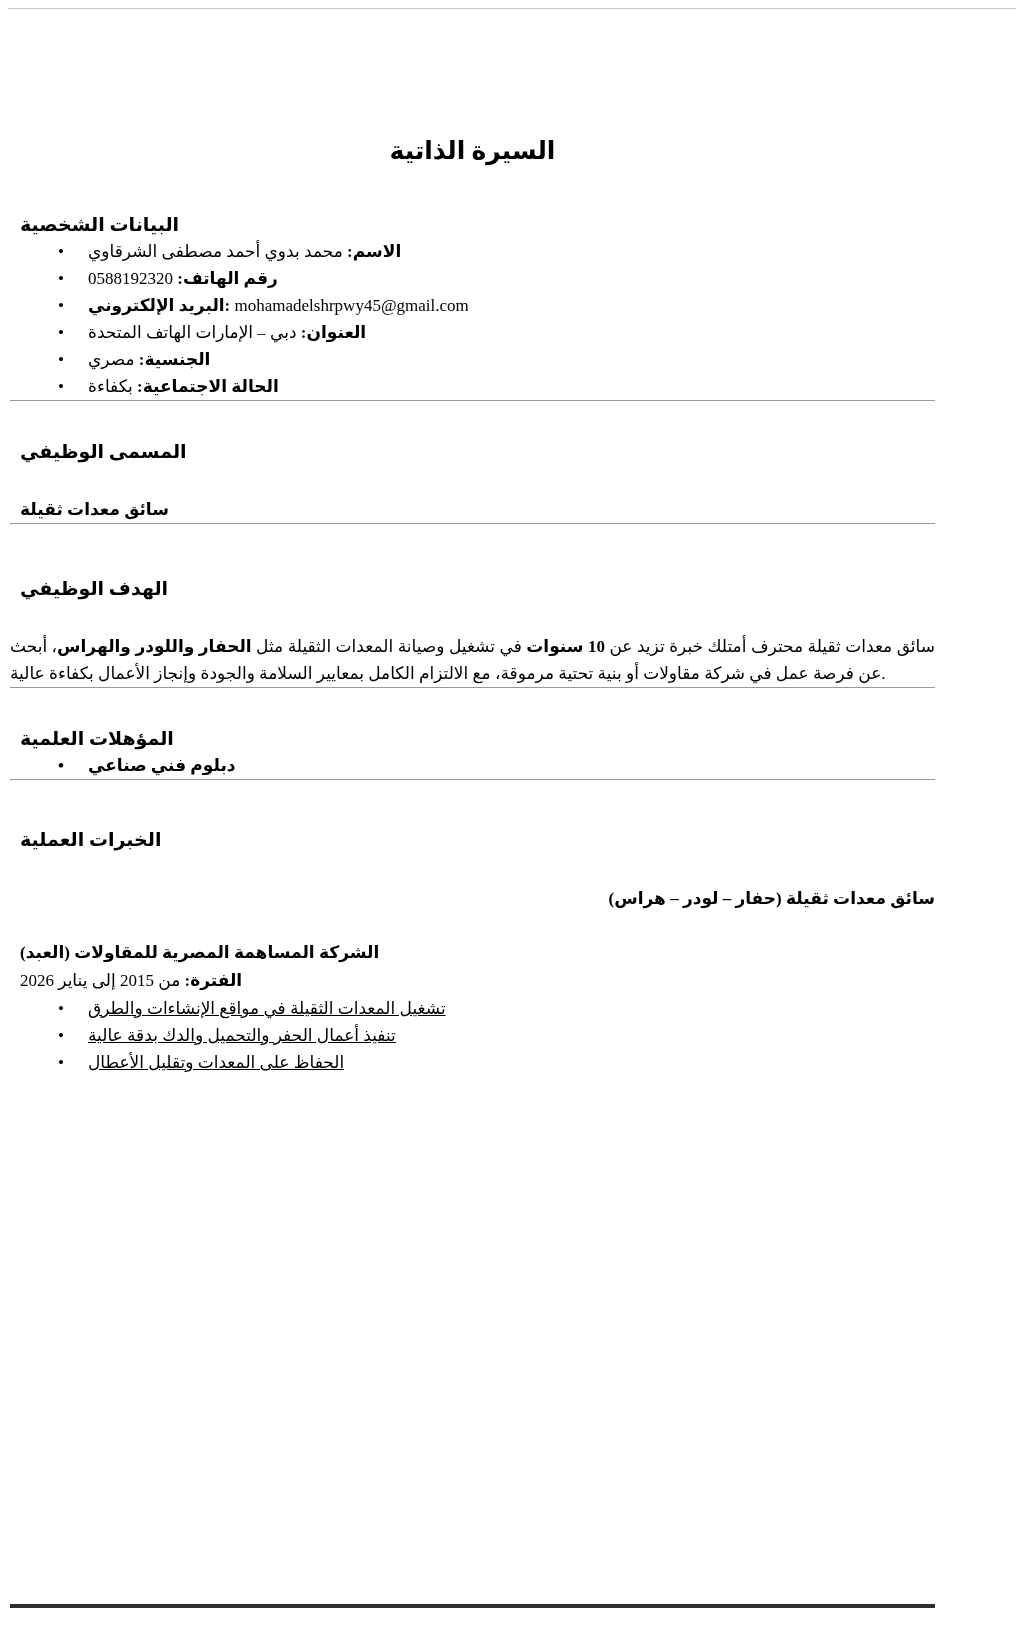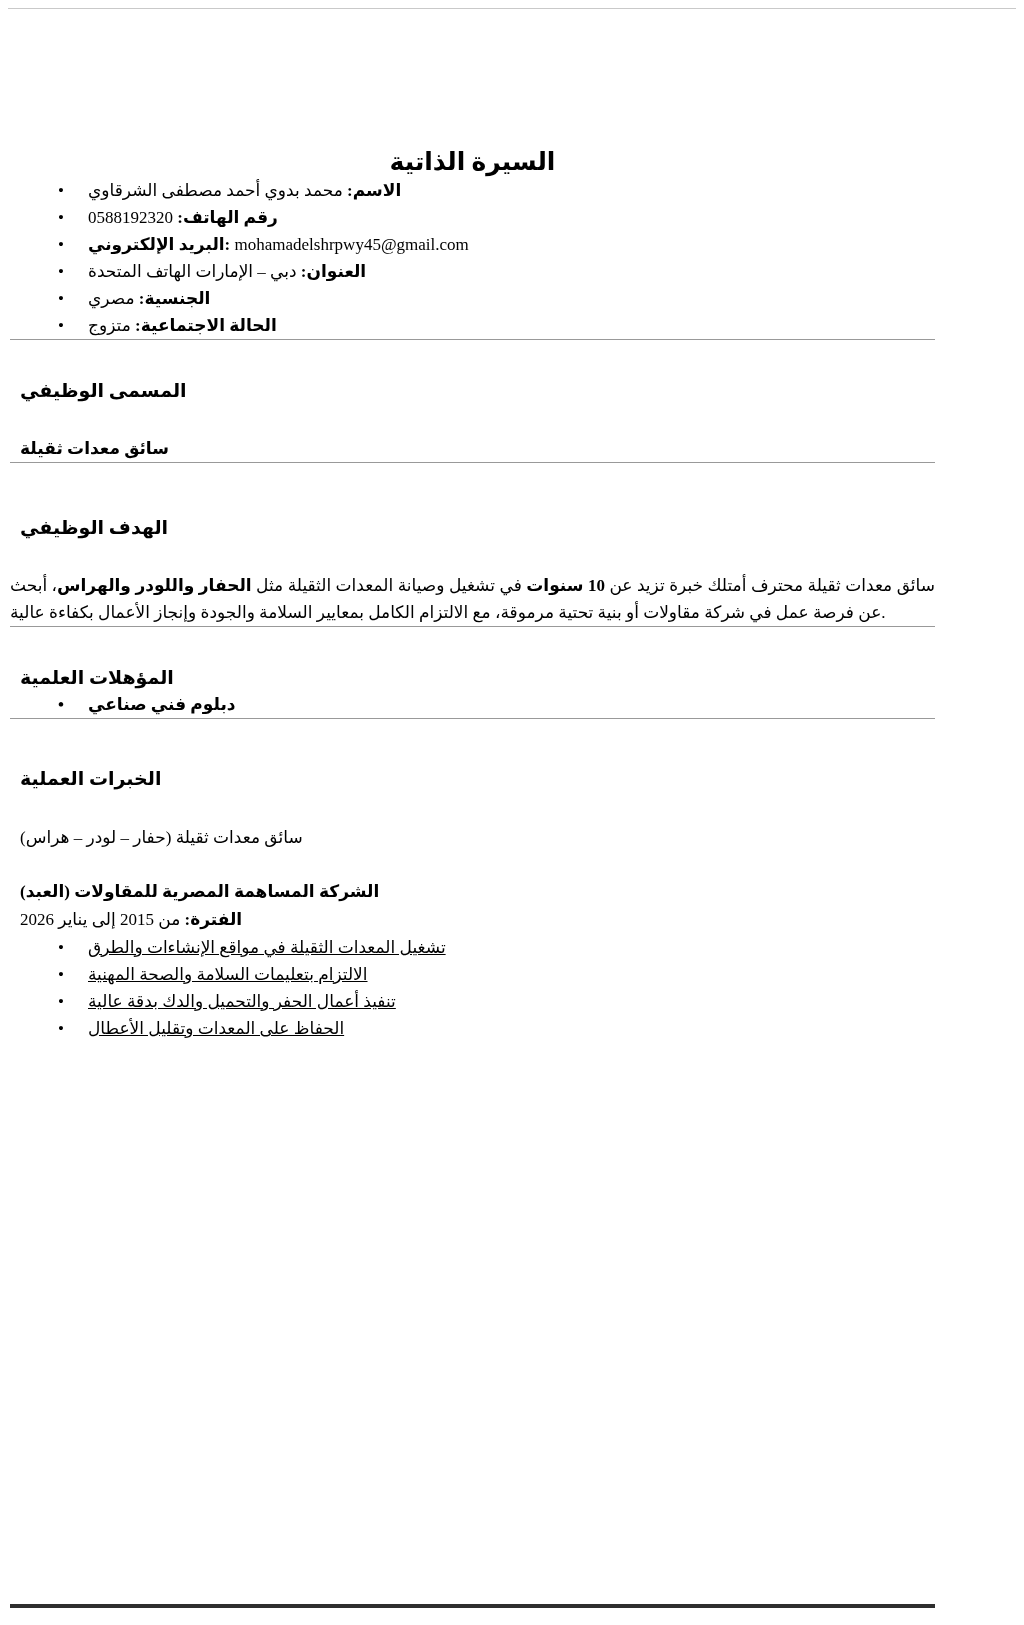--- a/index.html
+++ b/index.html
@@ -16,21 +16,21 @@
   }
   .top-rule {
     position: absolute;
     top: 8px;
     left: 8px;
     width: 1008px;
     border-top: 1px solid #c9c9c9;
   }
   .page {
     position: absolute;
-    top: 11px;
+    top: 0;
     left: 10px;
     width: 925px;
   }
   .cv-title {
     margin: 136px 0 0 0;
     text-align: center;
     font-size: 25px;
     font-weight: bold;
     line-height: 30px;
   }
@@ -85,22 +85,23 @@
     font-weight: bold;
     line-height: 27px;
   }
   .objective-p {
     margin: 31px 0 0 0;
     text-align: justify;
     line-height: 27px;
   }
   .xp-role {
     margin: 32px 0 0 10px;
-    font-weight: normal;
+    font-weight: bold;
     line-height: 28px;
+    text-align: right;
   }
   .xp-company {
     margin: 26px 0 0 10px;
     font-weight: bold;
     line-height: 28px;
   }
   .xp-period {
     margin: 0 0 0 10px;
     line-height: 28px;
   }
@@ -115,38 +116,39 @@
 </style>
 </head>
 <body>
 
 <div class="top-rule"></div>
 
 <div class="page">
 
   <div class="cv-title">السيرة الذاتية</div>
 
+  <div class="sec-heading mt-personal-h">البيانات الشخصية</div>
   <ul class="blist personal-list">
     <li>
       <span class="lbl">الاسم: </span><span>محمد بدوي أحمد مصطفى الشرقاوي</span>
     </li>
     <li>
       <span class="lbl">رقم الهاتف: </span><span>0588192320</span>
     </li>
     <li>
       <span class="lbl">البريد الإلكتروني: </span><span>mohamadelshrpwy45@gmail.com</span>
     </li>
     <li>
       <span class="lbl">العنوان: </span><span>دبي – الإمارات الهاتف المتحدة</span>
     </li>
     <li>
       <span class="lbl">الجنسية: </span><span>مصري</span>
     </li>
     <li>
-      <span class="lbl">الحالة الاجتماعية: </span><span>متزوج</span>
+      <span class="lbl">الحالة الاجتماعية: </span><span>بكفاءة</span>
     </li>
   </ul>
 
   <hr class="rule hr1">
 
   <div class="sec-heading mt-job-h">المسمى الوظيفي</div>
   <div class="job-value">سائق معدات ثقيلة</div>
 
   <hr class="rule hr2">
 
@@ -163,20 +165,19 @@
   <hr class="rule hr4">
 
   <div class="sec-heading mt-experience-h">الخبرات العملية</div>
   <div class="xp-role">سائق معدات ثقيلة (حفار – لودر – هراس)</div>
   <div class="xp-company">الشركة المساهمة المصرية للمقاولات (العبد)</div>
   <div class="xp-period">
     <span class="lbl">الفترة: </span><span>من 2015 إلى يناير 2026</span>
   </div>
   <ul class="blist duty-list">
     <li>تشغيل المعدات الثقيلة في مواقع الإنشاءات والطرق</li>
-    <li>الالتزام بتعليمات السلامة والصحة المهنية</li>
     <li>تنفيذ أعمال الحفر والتحميل والدك بدقة عالية</li>
     <li>الحفاظ على المعدات وتقليل الأعطال</li>
   </ul>
 
 </div>
 
 <div class="bottom-rule"></div>
 
 </body></html>

